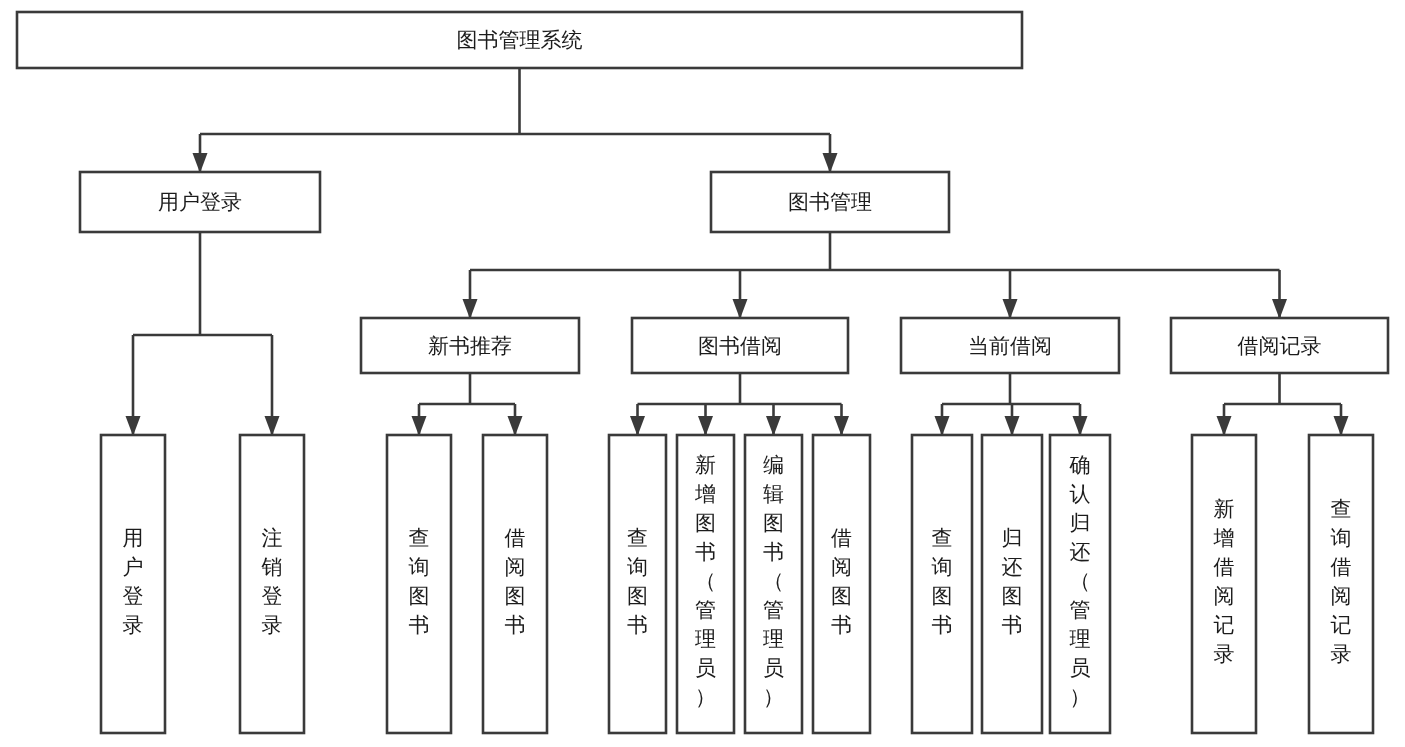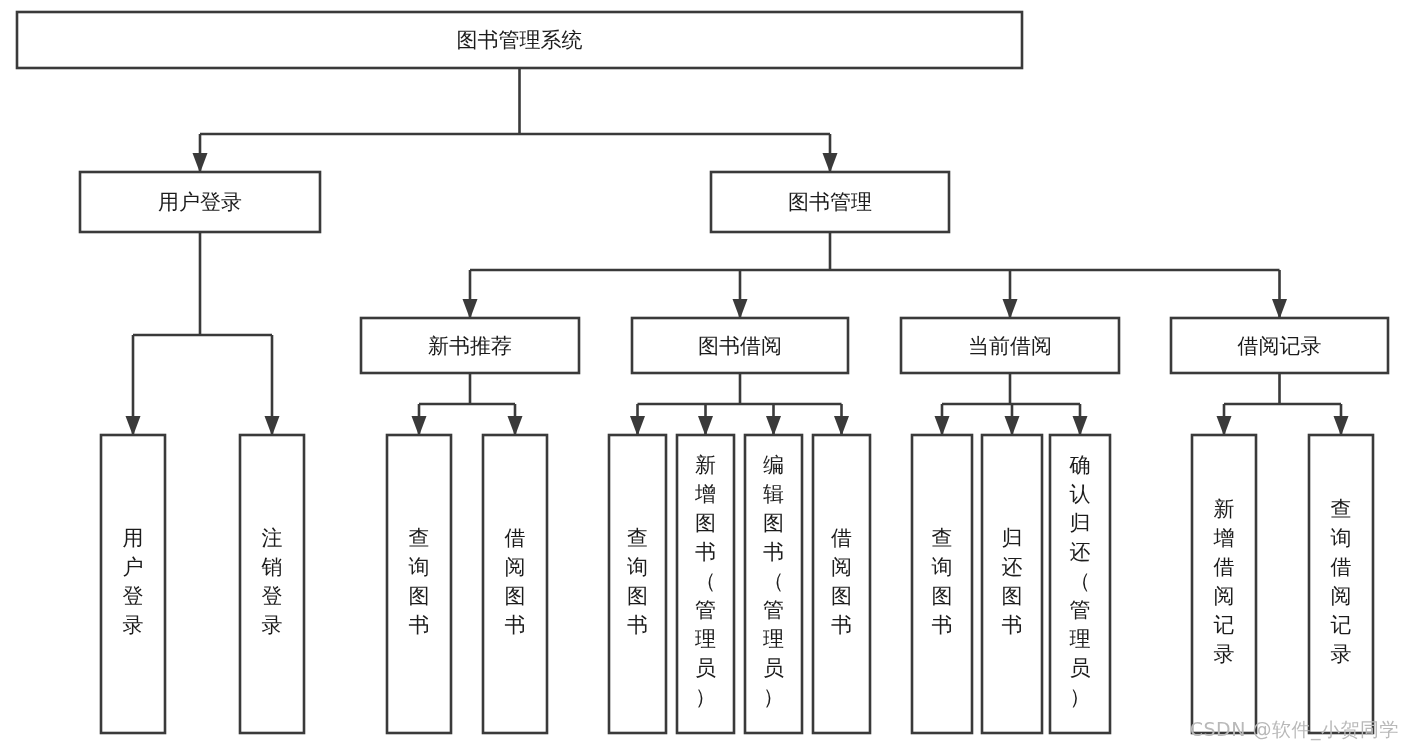--- a/index.html
+++ b/index.html
@@ -202,14 +202,13 @@
         <g>
           <rect x="1192" y="435" width="64" height="298" class="node-box"></rect>
           <text x="1224" y="515.5" class="node-label-vertical"><tspan x="1224" dy="0">新</tspan><tspan x="1224" dy="29">增</tspan><tspan x="1224" dy="29">借</tspan><tspan x="1224" dy="29">阅</tspan><tspan x="1224" dy="29">记</tspan><tspan x="1224" dy="29">录</tspan></text>
         </g>
         <g>
           <rect x="1309" y="435" width="64" height="298" class="node-box"></rect>
           <text x="1341" y="515.5" class="node-label-vertical"><tspan x="1341" dy="0">查</tspan><tspan x="1341" dy="29">询</tspan><tspan x="1341" dy="29">借</tspan><tspan x="1341" dy="29">阅</tspan><tspan x="1341" dy="29">记</tspan><tspan x="1341" dy="29">录</tspan></text>
         </g>
       </g>
   </svg>
-  <div class="watermark">CSDN @软件_小贺同学</div>
 </div>
 
 </body></html>

